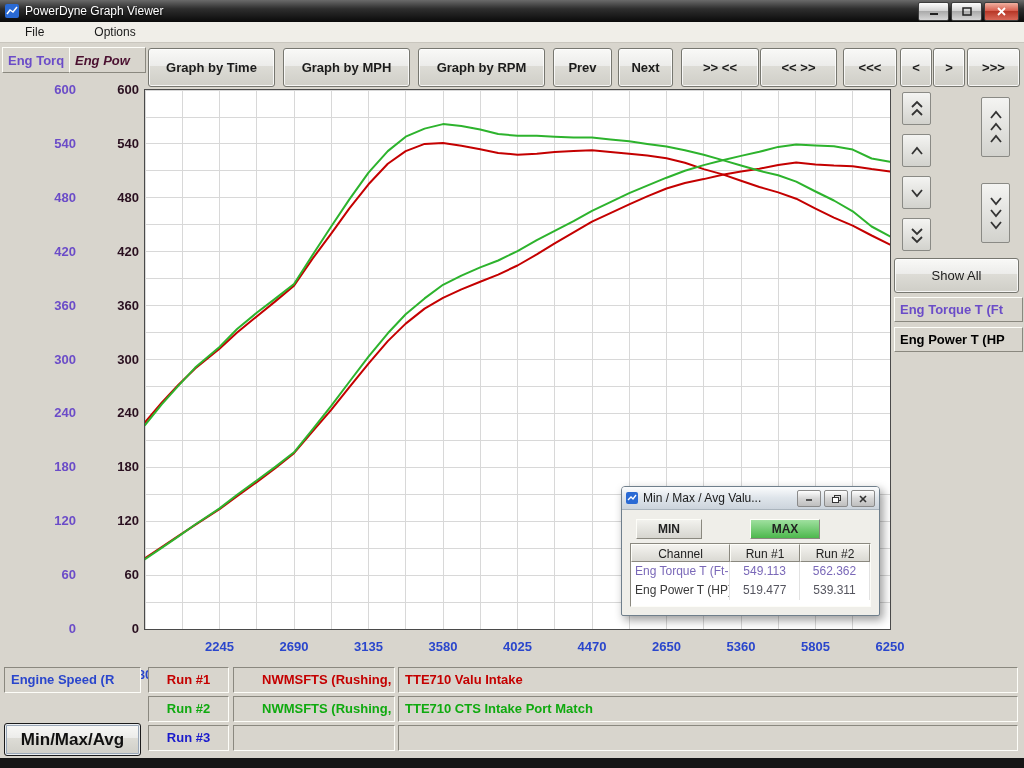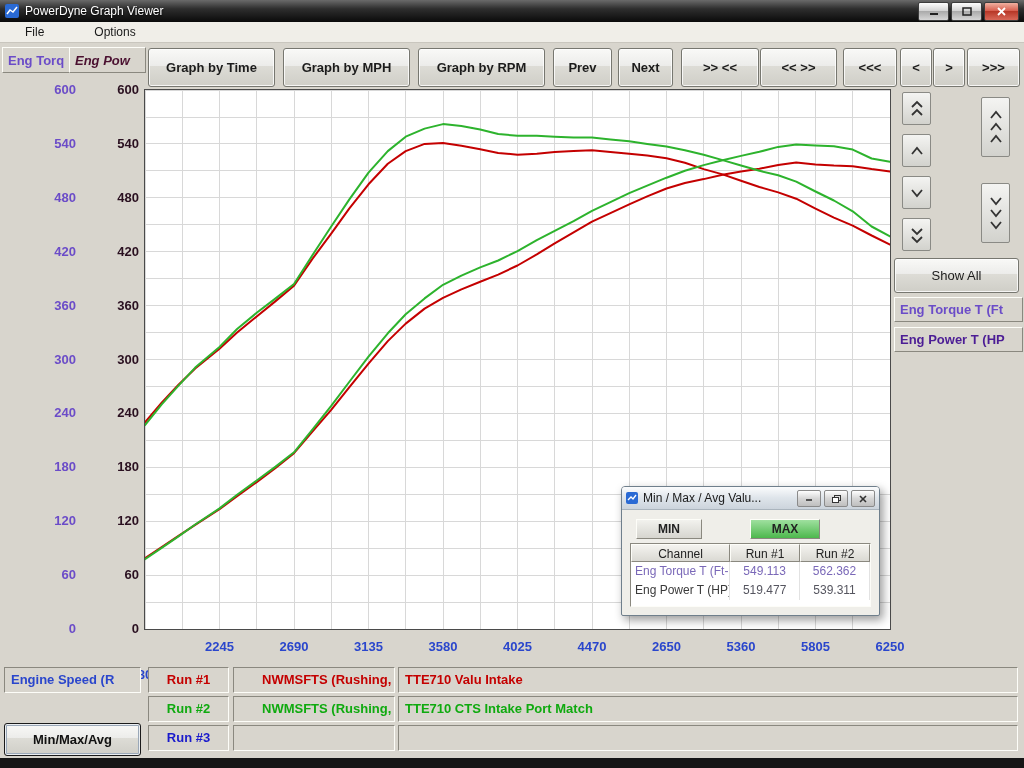--- a/index.html
+++ b/index.html
@@ -69,21 +69,21 @@
   #sp-dn2{left:902px;top:218px;height:31px;}
   #sp-pgup{left:981px;top:97px;height:58px;}
   #sp-pgdn{left:981px;top:183px;height:58px;}
   .showall{position:absolute;left:894px;top:258px;width:123px;height:33px;border:1px solid #777770;border-radius:3px;
            background:linear-gradient(#f9f9f7,#ececea 45%,#dddcd6 46%,#cfcec7);box-shadow:inset 0 0 0 1px #ffffffcc;
            display:flex;align-items:center;justify-content:center;font-size:13px;color:#1c1c1c;cursor:pointer;}
   .legend{position:absolute;left:894px;width:129px;height:25px;display:flex;align-items:center;padding-left:5px;
           font-weight:bold;font-size:13px;white-space:nowrap;overflow:hidden;background:#d8d5cd;
           border:1px solid;border-color:#fdfdf8 #8a887f #8a887f #fdfdf8;cursor:pointer;box-sizing:border-box;}
   #legend-torq{top:297px;color:#6b4cc8;}
-  #legend-pow{top:327px;color:#4c1d95;text-align:center;}
+  #legend-pow{top:327px;color:#000000;text-align:center;}
 
   
   .mmwin{position:absolute;left:621px;top:486px;width:257px;height:128px;background:#efeee9;
          border:1px solid #6f7f8c;border-radius:4px 4px 2px 2px;box-shadow:3px 4px 10px rgba(0,0,0,.4);z-index:10;}
   .mm-title{height:22px;background:linear-gradient(#fbfcfd,#dee4ea 50%,#ccd4dc);border-bottom:1px solid #aab4bd;
             border-radius:3px 3px 0 0;display:flex;align-items:center;font-size:12px;color:#1a1a1a;}
   .mm-icon{margin-left:4px;display:inline-flex;}
   .mm-title-text{margin-left:5px;white-space:nowrap;overflow:hidden;}
   .mm-winbtns{position:absolute;right:4px;top:3px;display:flex;gap:3px;}
   .mm-wbtn{width:22px;height:15px;border:1px solid #8a8a8a;border-radius:2px;cursor:pointer;
@@ -108,21 +108,21 @@
         border:1px solid;border-color:#8a887f #fdfdf8 #fdfdf8 #8a887f;background:#d8d5cd;
         white-space:nowrap;overflow:hidden;padding-left:6px;}
   .bbox.center{text-align:center;padding-left:0;}
   .r1{top:667px;} .r2{top:696px;} .r3{top:725px;}
   .c1{left:4px;width:137px;} .c2{left:148px;width:81px;} .c3{left:233px;width:162px;padding-left:28px;} .c4{left:398px;width:620px;}
   .t-blue{color:#2a46cc;} .t-red{color:#c40000;} .t-green{color:#0faa0f;} .t-dblue{color:#1a1acc;}
   .minmax-btn{position:absolute;left:4px;top:723px;width:137px;height:33px;box-sizing:border-box;
               border:1px solid #1a1a1a;border-radius:3px;cursor:pointer;
               background:linear-gradient(#f9f9f7,#ececea 45%,#dddcd6 46%,#cfcec7);
               box-shadow:inset 0 0 0 1px #ffffffcc, inset 0 0 0 2px #9aa8b8;
-              display:flex;align-items:center;justify-content:center;font-weight:bold;font-size:13px;color:#111;}
+              display:flex;align-items:center;justify-content:center;font-weight:bold;font-size:17px;color:#111;}
   .bottom-frame{position:absolute;left:0;top:758px;width:1024px;height:10px;background:#161616;}
 </style>
 </head>
 <body>
 
 <div class="titlebar">
   <span class="app-icon">
     <svg width="14" height="14">
         <rect width="14" height="14" rx="2" fill="#2a6ad4"></rect>
         <polyline points="2,10 5,6 8,8 12,3" stroke="#fff" fill="none" stroke-width="1.5"></polyline>

